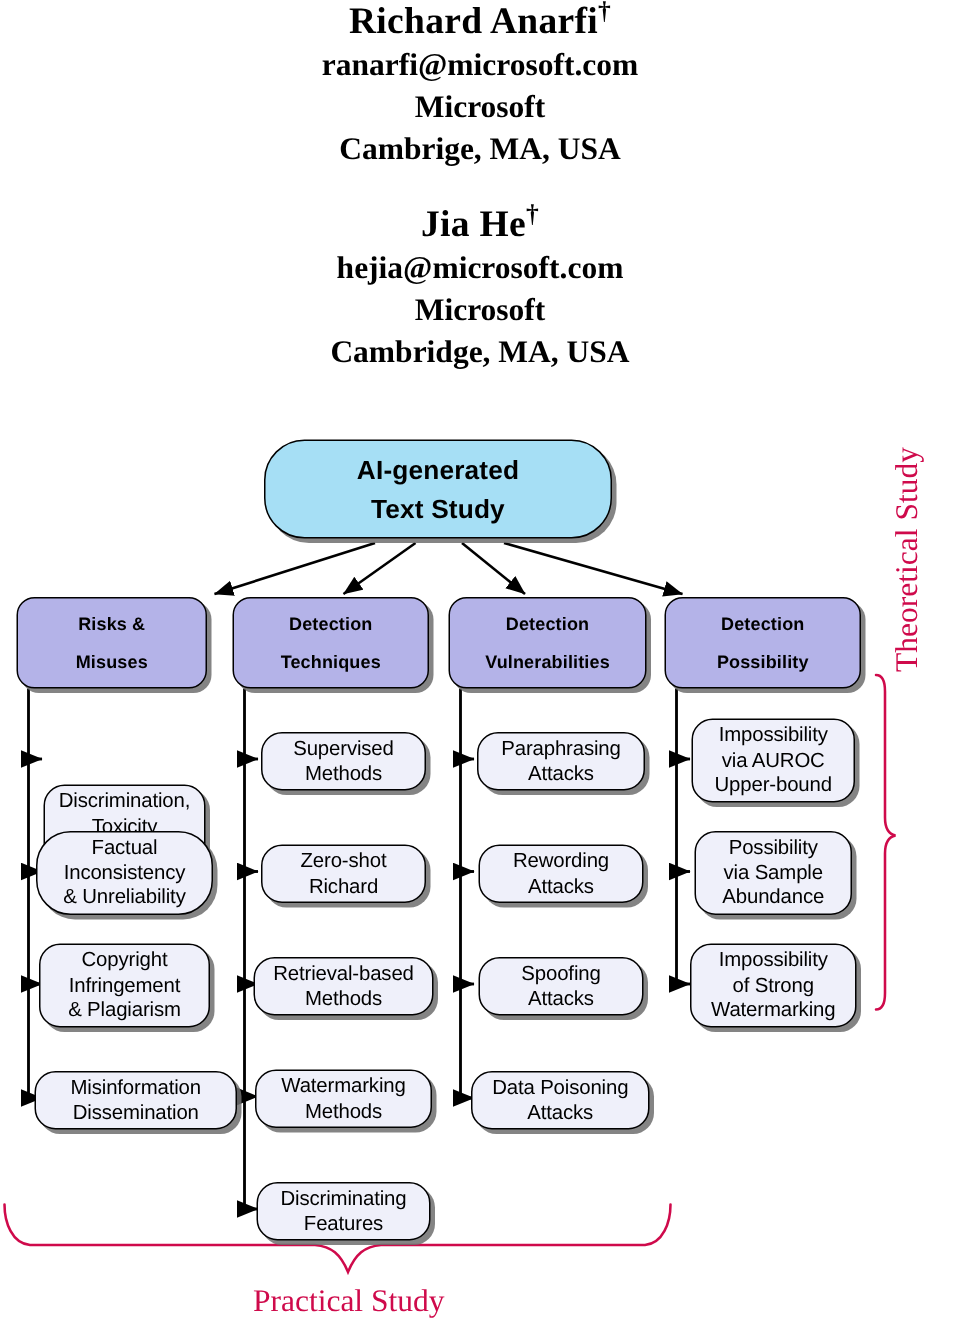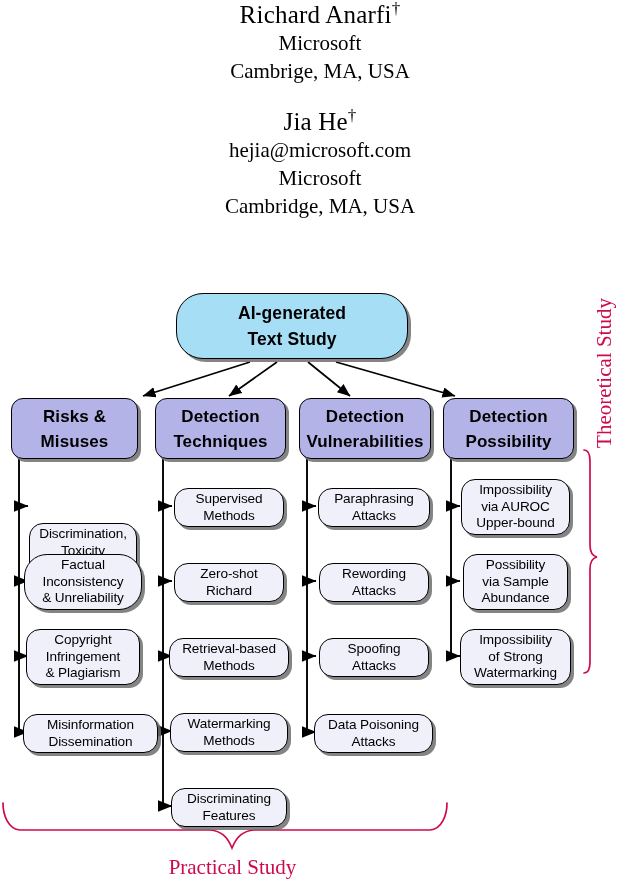--- a/index.html
+++ b/index.html
@@ -18,20 +18,21 @@
   
   #authors {
     position: absolute;
     left: 0;
     top: 0;
     width: 640px;
     height: 280px;
     text-align: center;
     font-family: "Liberation Serif", serif;
     color: #000000;
+    font-weight: bold;
   }
   .author-block { width: 100%; }
   .author-name {
     font-size: 25px;
     line-height: 29px;
     letter-spacing: 0.2px;
   }
   .author-name .dagger {
     font-size: 17px;
     vertical-align: super;
@@ -74,21 +75,21 @@
     font-weight: bold;
     font-size: 17.5px;
     line-height: 26px;
     letter-spacing: 0.1px;
   }
 
   .node-cat {
     background: #b4b3e8;
     border-radius: 12px;
     font-weight: bold;
-    font-size: 17px;
+    font-size: 12px;
     line-height: 25px;
     letter-spacing: 0.1px;
   }
 
   .node-leaf {
     background: #eff0fa;
     border-radius: 14px;
     font-weight: normal;
     font-size: 13.6px;
     line-height: 16.6px;
@@ -118,20 +119,21 @@
     text-align: center;
   }
 </style>
 </head>
 <body>
 
 <div id="authors">
 
   <div class="author-block">
     <div class="author-name"><span>Richard Anarfi</span><span class="dagger">†</span></div>
+    <div class="author-line">ranarfi@microsoft.com</div>
     <div class="author-line">Microsoft</div>
     <div class="author-line">Cambrige, MA, USA</div>
   </div>
 
   <div id="author-gap"></div>
 
   <div class="author-block">
     <div class="author-name"><span>Jia He</span><span class="dagger">†</span></div>
     <div class="author-line">hejia@microsoft.com</div>
     <div class="author-line">Microsoft</div>

